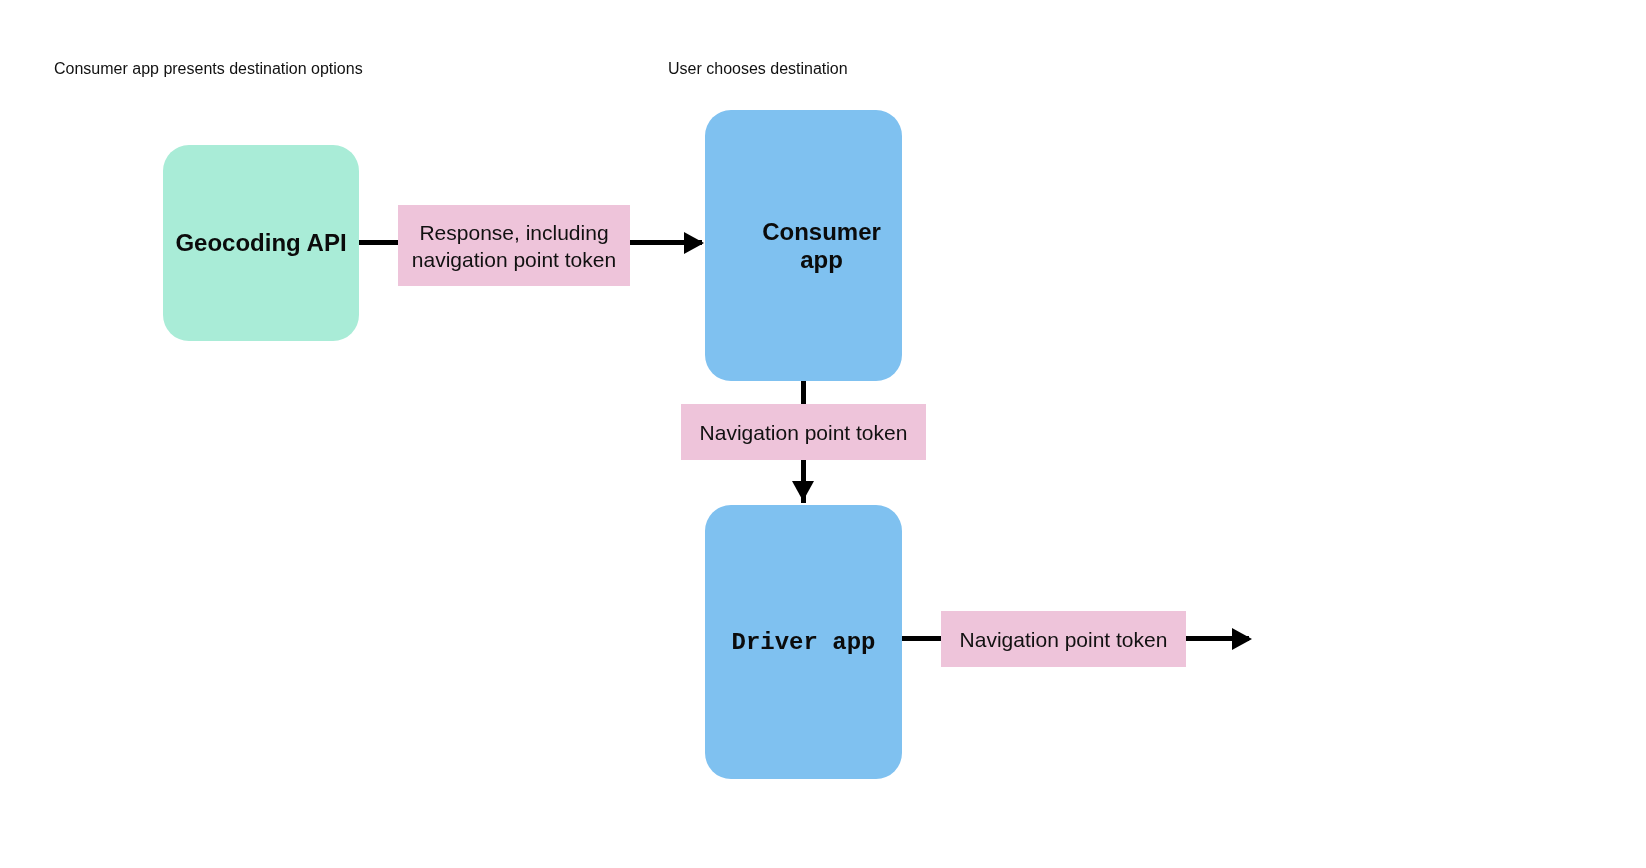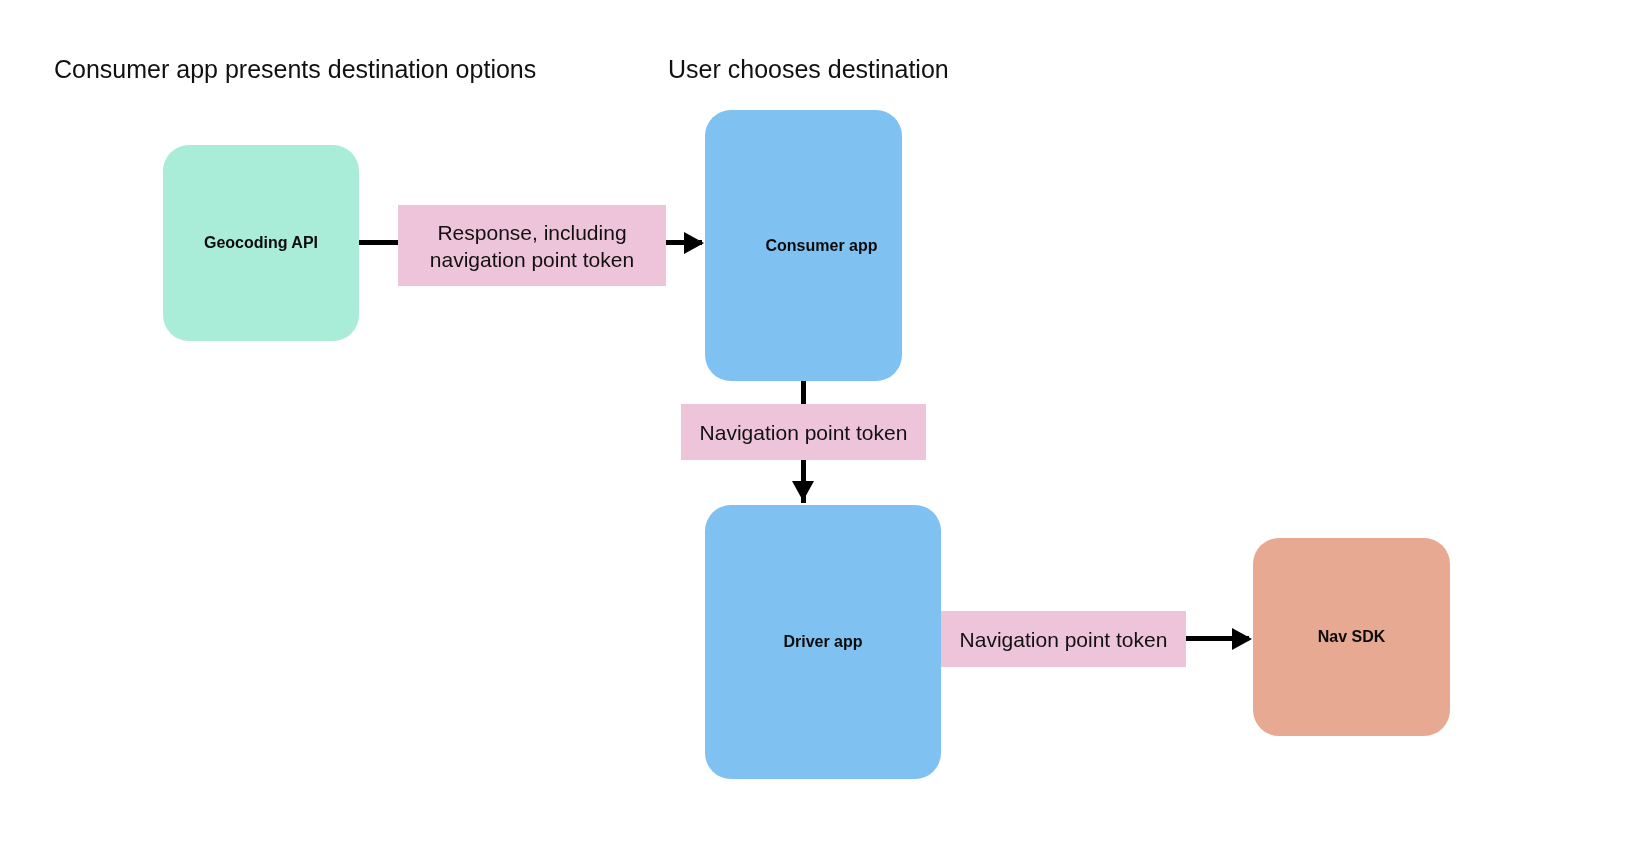--- a/index.html
+++ b/index.html
@@ -15,58 +15,59 @@
     position: relative;
     width: 1646px;
     height: 868px;
     background: #ffffff;
     overflow: hidden;
   }
 
   
   .col-header {
     position: absolute;
-    font-size: 25px;
+    font-size: 16px;
     line-height: 30px;
     color: #111111;
     font-weight: 400;
     white-space: nowrap;
   }
   #header-0 { left: 54px;   top: 54px; }
   #header-1 { left: 668px;  top: 54px; }
   #header-2 { left: 1152px; top: 54px; }
 
   
   .node {
     position: absolute;
     border-radius: 26px;
     display: flex;
     align-items: center;
     justify-content: center;
-    font-size: 16px;
+    font-size: 24px;
     font-weight: 700;
     color: #0b0b0b;
     text-align: center;
     box-sizing: border-box;
   }
   #node-geocoding {
     left: 163px; top: 145px;
     width: 196px; height: 196px;
     background: #a9ecd7;
   }
   #node-consumer {
     left: 705px; top: 110px;
     width: 197px; height: 271px;
     background: #7fc1f0;
     padding-left: 36px;
   }
   #node-driver {
     left: 705px; top: 505px;
-    width: 236px; height: 274px;
+    width: 197px; height: 274px;
     background: #7fc1f0;
+    font-family: Liberation Mono, monospace;
   }
   #node-navsdk {
     left: 1253px; top: 538px;
     width: 197px; height: 198px;
     background: #e8a992;
   }
 
   
   .conn {
     position: absolute;
@@ -112,21 +113,21 @@
     font-weight: 400;
     text-align: center;
     display: flex;
     align-items: center;
     justify-content: center;
     box-sizing: border-box;
     padding: 0 10px;
   }
   #label-response {
     left: 398px; top: 205px;
-    width: 268px; height: 81px;
+    width: 232px; height: 81px;
   }
   #label-nav-token-1 {
     left: 681px; top: 404px;
     width: 245px; height: 56px;
   }
   #label-nav-token-2 {
     left: 941px; top: 611px;
     width: 245px; height: 56px;
   }
 </style>
@@ -152,23 +153,20 @@
   </div>
 
   <div class="node" id="node-consumer">
     <span>Consumer app</span>
   </div>
 
   <div class="node" id="node-driver">
     <span>Driver app</span>
   </div>
 
-  <div class="node" id="node-navsdk">
-    <span>Nav SDK</span>
-  </div>
 
   <div class="edge-label" id="label-response">Response, including navigation point token</div>
 
   <div class="edge-label" id="label-nav-token-1">Navigation point token</div>
 
   <div class="edge-label" id="label-nav-token-2">Navigation point token</div>
 
 </div>
 
 </body></html>

